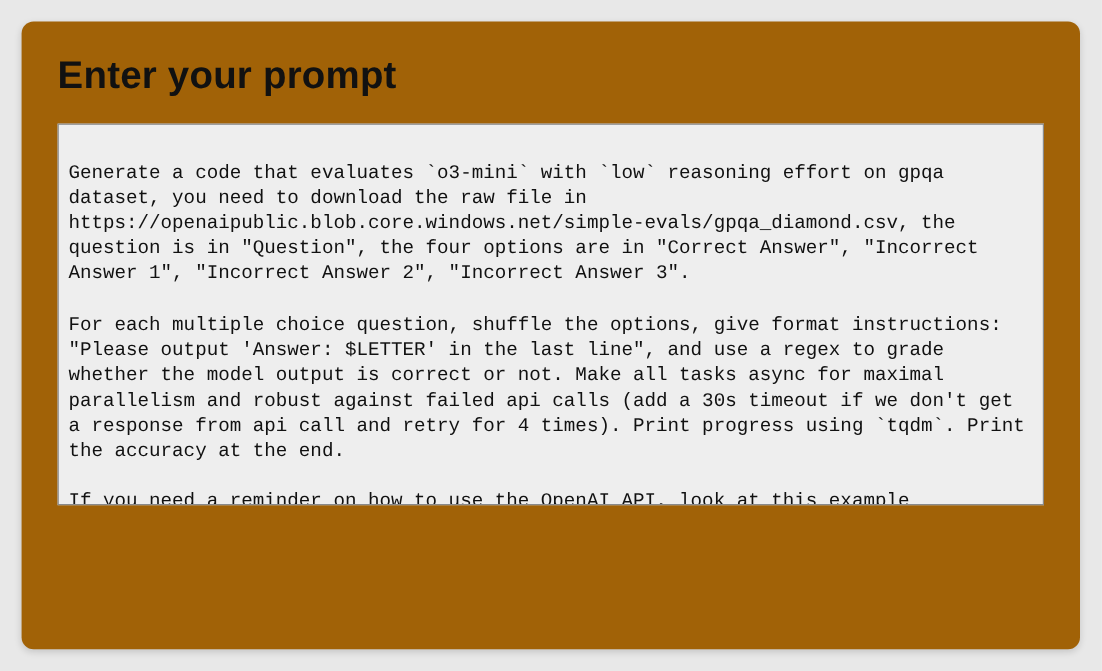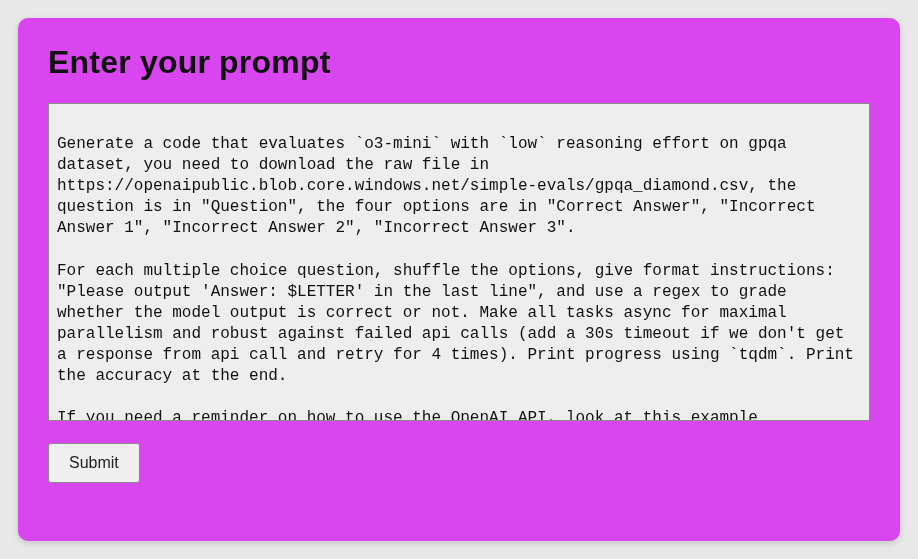--- a/index.html
+++ b/index.html
@@ -5,21 +5,21 @@
     * { box-sizing: border-box; margin: 0; padding: 0; }
     body {
       background: #e8e8e8;
       font-family: Arial, Helvetica, sans-serif;
       width: 918px;
       height: 559px;
       overflow: hidden;
       padding: 18px;
     }
     .panel {
-      background: #d946ef;
+      background: #a16207;
       border-radius: 10px;
       box-shadow: 0 2px 6px rgba(0,0,0,0.15);
       padding: 26px 30px 30px 30px;
       height: 100%;
     }
     h1.title {
       font-size: 32px;
       font-weight: 700;
       color: #111;
       margin-bottom: 22px;
@@ -59,16 +59,13 @@
 
 <div class="panel">
   <h1 class="title">Enter your prompt</h1>
 
   <textarea class="prompt" style="">Generate a code that evaluates `o3-mini` with `low` reasoning effort on gpqa dataset, you need to download the raw file in https://openaipublic.blob.core.windows.net/simple-evals/gpqa_diamond.csv, the question is in "Question", the four options are in "Correct Answer", "Incorrect Answer 1", "Incorrect Answer 2", "Incorrect Answer 3".
 
 For each multiple choice question, shuffle the options, give format instructions: "Please output 'Answer: $LETTER' in the last line", and use a regex to grade whether the model output is correct or not. Make all tasks async for maximal parallelism and robust against failed api calls (add a 30s timeout if we don't get a response from api call and retry for 4 times). Print progress using `tqdm`. Print the accuracy at the end.
 
 If you need a reminder on how to use the OpenAI API, look at this example</textarea>
 
-  <div class="submit-row">
-    <button class="submit">Submit</button>
-  </div>
 </div>
 
 </body></html>

